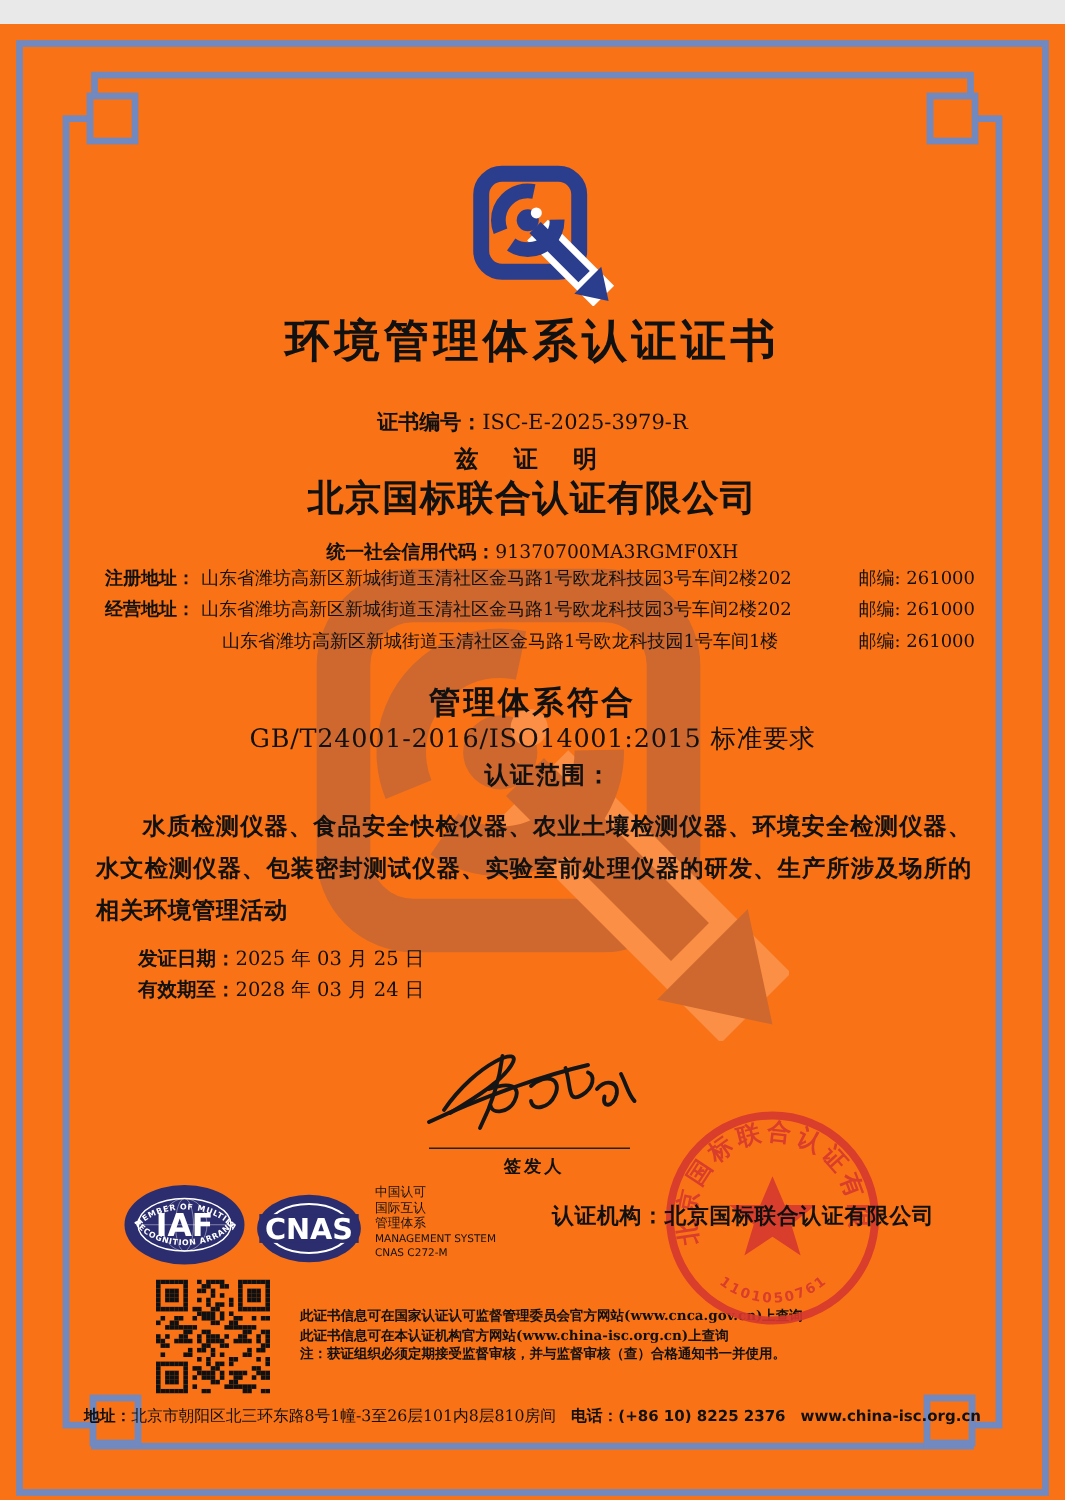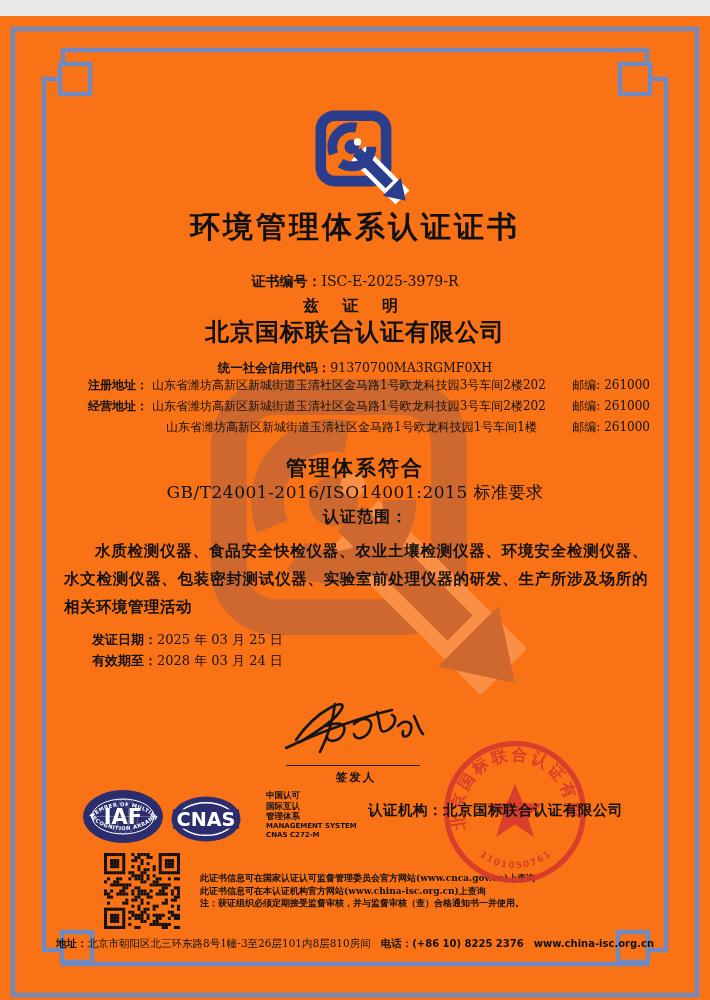--- a/index.html
+++ b/index.html
@@ -13,39 +13,39 @@
   .border-svg{position:absolute;left:0;top:0;z-index:0;}
   .watermark{position:absolute;left:196px;top:348px;width:330px;height:330px;opacity:.20;z-index:0;}
   .logo{left:308px;top:90px;width:104px;height:98px;z-index:1;}
   .title{top:191px;font-size:30px;font-weight:bold;letter-spacing:3px;z-index:1;}
   .cert-line{top:257px;font-size:14px;z-index:1;}
   .cert-line .lbl{font-weight:bold;}
   .hereby{top:280px;font-size:16px;font-weight:bold;letter-spacing:9px;z-index:1;}
   .company{top:300px;font-size:24px;font-weight:bold;letter-spacing:1px;z-index:1;}
   .credit{top:344px;font-size:12.5px;z-index:1;}
   .credit .lbl{font-weight:bold;}
-  .addresses{left:88px;right:60px;top:359px;z-index:1;}
+  .addresses{left:70px;right:60px;top:359px;z-index:1;}
   .addr-row{display:flex;align-items:baseline;font-size:12px;line-height:20.5px;white-space:nowrap;}
   .addr-row .lbl{font-weight:bold;margin-right:4px;}
   .addr-row .zip{margin-left:auto;padding-left:8px;}
   .addr-row.extra{line-height:22px;}
   .addr-row.extra .txt{margin-left:78px;}
   .comp-heading{top:438px;font-size:21px;font-weight:bold;letter-spacing:2px;z-index:1;}
   .standard{top:465px;font-size:17px;letter-spacing:.5px;z-index:1;}
   .scope-label{top:491px;font-size:16px;font-weight:bold;letter-spacing:1px;z-index:1;padding-left:21px;}
   .scope{left:64px;right:62px;top:521px;font-size:15.5px;font-weight:bold;line-height:28px;
          text-indent:2em;text-align:justify;letter-spacing:.5px;z-index:1;}
   .dates{left:92px;top:613px;font-size:13px;line-height:21px;z-index:1;}
   .dates .lbl{font-weight:bold;}
   .sig-block{left:276px;top:678px;width:160px;z-index:2;text-align:center;}
   .sig-underline{width:134px;margin:1px auto 0 10px;border-top:1.5px solid #222;}
   .signer{font-size:11.5px;font-weight:bold;margin-top:4px;letter-spacing:2px;}
   .iaf{left:82px;top:773px;width:82px;height:55px;z-index:1;}
   .cnas{left:170px;top:779px;width:72px;height:48px;z-index:1;}
-  .accr-text{left:266px;top:774px;z-index:1;font-size:8.5px;font-weight:bold;line-height:10.5px;}
+  .accr-text{left:250px;top:774px;z-index:1;font-size:8.5px;font-weight:normal;line-height:10.5px;}
   .accr-text .en{font-family:"DejaVu Sans","Liberation Sans",sans-serif;font-size:7px;line-height:9.5px;}
   .certifier{left:368px;top:785px;font-size:14.5px;font-weight:bold;z-index:3;letter-spacing:.5px;}
   .stamp{left:438px;top:719px;width:154px;height:154px;z-index:2;opacity:.9;}
   .qr{left:104px;top:837px;width:76px;height:76px;z-index:1;}
   .notes{left:200px;top:856px;width:460px;font-size:9px;font-weight:bold;line-height:12.5px;z-index:1;}
   .footer{top:921px;font-size:10.5px;z-index:1;letter-spacing:0;}
   .footer .lbl{font-weight:bold;}
   .footer .strong{font-weight:bold;font-family:"DejaVu Sans","Liberation Sans",sans-serif;font-size:10px;}
 </style>
 </head>

